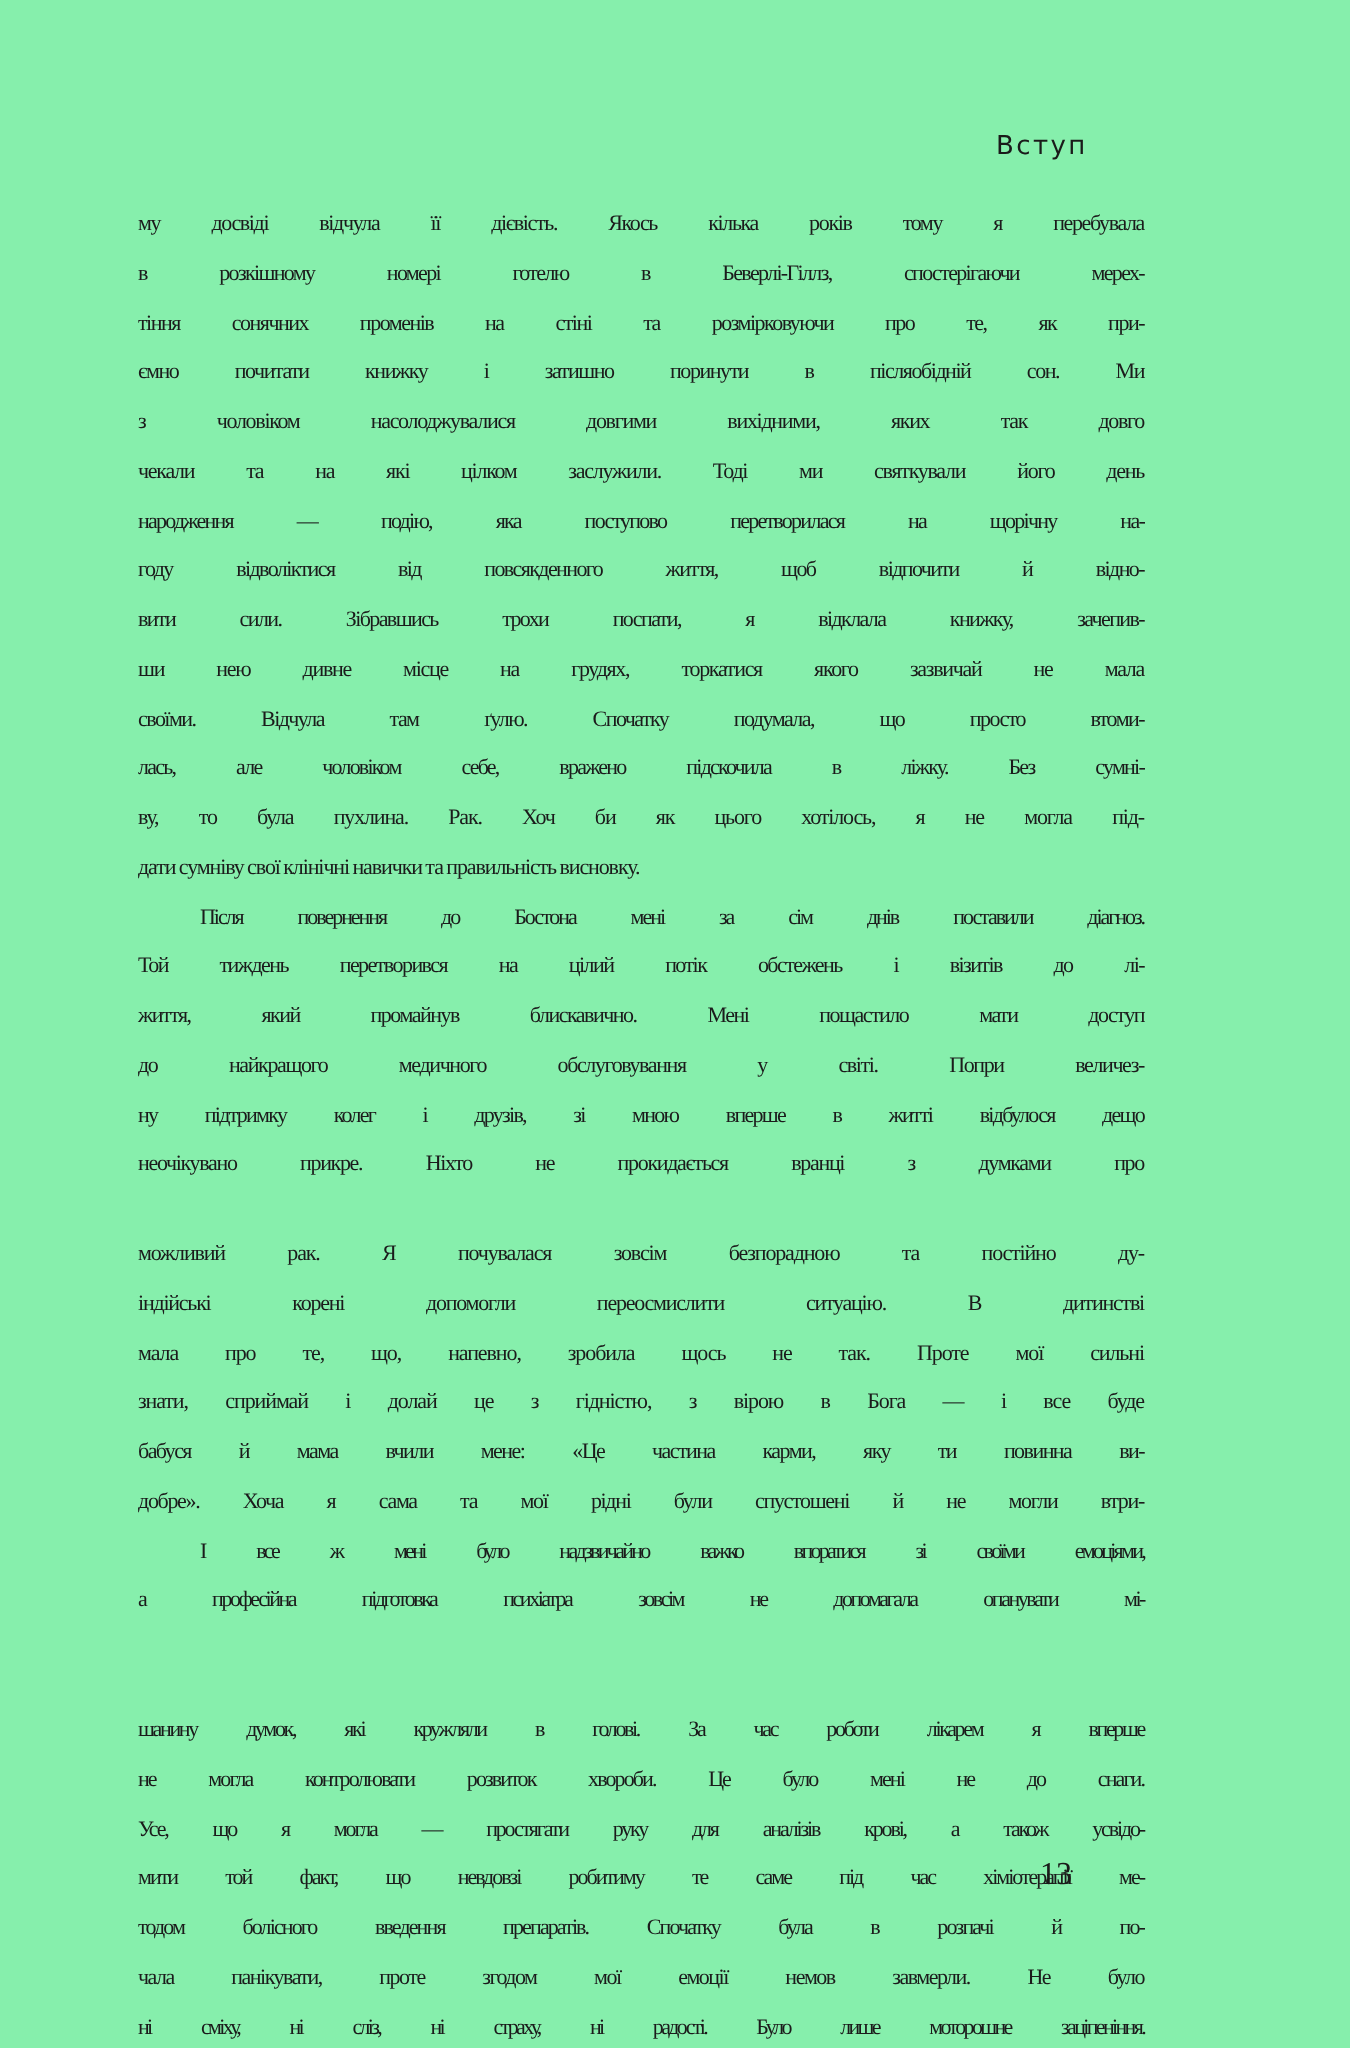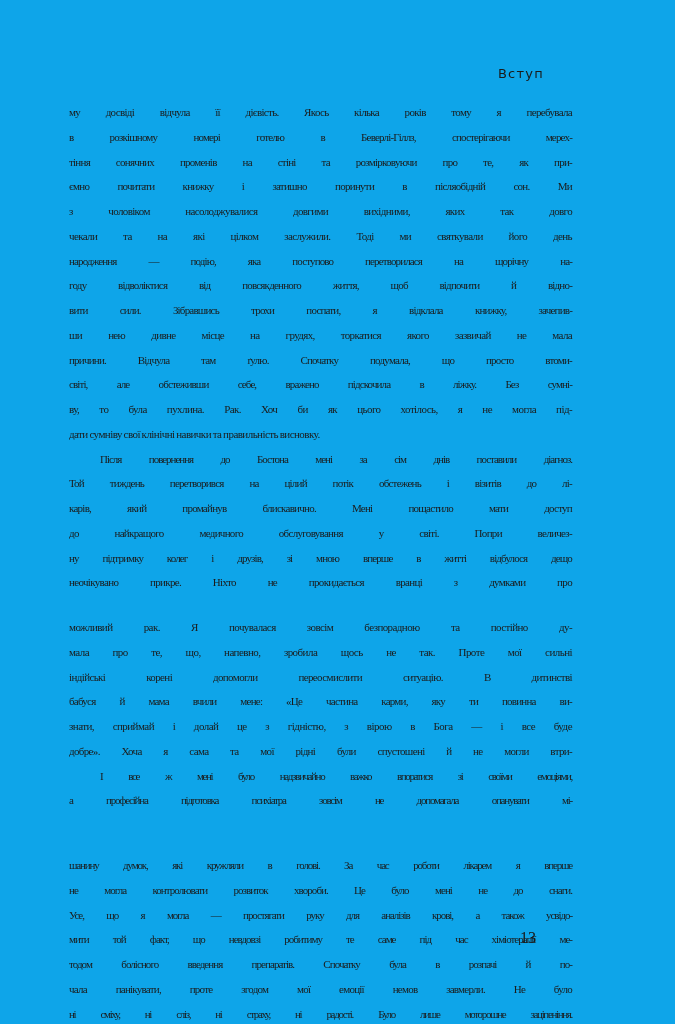--- a/index.html
+++ b/index.html
@@ -1,17 +1,17 @@
 <!DOCTYPE html>
 <html><head>
   <meta charset="utf-8">
   <style>
     html, body { margin: 0; padding: 0; background: #ffffff; }
     body { width: 675px; height: 1024px; position: relative; overflow: hidden; }
-    .page { position: absolute; left: 0; top: 0; width: 675px; height: 1024px; background: #0ea5e9; }
+    .page { position: absolute; left: 0; top: 0; width: 675px; height: 1024px; background: #86efac; }
     .running-head {
       position: absolute; left: 498px; top: 66px;
       font-family: "DejaVu Sans", sans-serif; font-size: 13px; letter-spacing: 1.2px;
       color: #1a1a1a;
     }
     .body-text {
       position: absolute; left: 69px; top: 100px; width: 503px;
       font-family: Liberation Serif, serif; font-size: 11px;
       color: #1b1b1b;
     }
@@ -39,38 +39,38 @@
       <span class="line" style="display: block; letter-spacing: -0.682px;">му досвіді відчула її дієвість. Якось кілька років тому я перебувала</span>
       <span class="line" style="display: block; letter-spacing: -0.831px;">в розкішному номері готелю в Беверлі-Гіллз, спостерігаючи мерех-</span>
       <span class="line" style="display: block; letter-spacing: -0.75px;">тіння сонячних променів на стіні та розмірковуючи про те, як при-</span>
       <span class="line" style="display: block; letter-spacing: -0.727px;">ємно почитати книжку і затишно поринути в післяобідній сон. Ми</span>
       <span class="line" style="display: block; letter-spacing: -0.648px;">з чоловіком насолоджувалися довгими вихідними, яких так довго</span>
       <span class="line" style="display: block; letter-spacing: -0.629px;">чекали та на які цілком заслужили. Тоді ми святкували його день</span>
       <span class="line" style="display: block; letter-spacing: -0.873px;">народження — подію, яка поступово перетворилася на щорічну на-</span>
       <span class="line" style="display: block; letter-spacing: -0.796px;">году відволіктися від повсякденного життя, щоб відпочити й відно-</span>
       <span class="line" style="display: block; letter-spacing: -0.8px;">вити сили. Зібравшись трохи поспати, я відклала книжку, зачепив-</span>
       <span class="line" style="display: block; letter-spacing: -0.647px;">ши нею дивне місце на грудях, торкатися якого зазвичай не мала</span>
-      <span class="line" style="display: block; letter-spacing: -0.776px;">причини. Відчула там ґулю. Спочатку подумала, що просто втоми-</span>
-      <span class="line" style="display: block; letter-spacing: -0.888px;">світі, але обстеживши себе, вражено підскочила в ліжку. Без сумні-</span>
+      <span class="line" style="display: block; letter-spacing: -0.776px;">своїми. Відчула там ґулю. Спочатку подумала, що просто втоми-</span>
+      <span class="line" style="display: block; letter-spacing: -0.888px;">лась, але чоловіком себе, вражено підскочила в ліжку. Без сумні-</span>
       <span class="line" style="display: block; letter-spacing: -0.58px;">ву, то була пухлина. Рак. Хоч би як цього хотілось, я не могла під-</span>
       <span class="line last" style="display: block; text-align-last: left;">дати сумніву свої клінічні навички та правильність висновку.</span>
     </div>
 
     <div class="paragraph">
       <span class="line indent" style="display: block; letter-spacing: -1.026px;">Після повернення до Бостона мені за сім днів поставили діагноз.</span>
       <span class="line" style="display: block; letter-spacing: -0.777px;">Той тиждень перетворився на цілий потік обстежень і візитів до лі-</span>
-      <span class="line" style="display: block; letter-spacing: -0.747px;">карів, який промайнув блискавично. Мені пощастило мати доступ</span>
+      <span class="line" style="display: block; letter-spacing: -0.747px;">життя, який промайнув блискавично. Мені пощастило мати доступ</span>
       <span class="line" style="display: block; letter-spacing: -0.695px;">до найкращого медичного обслуговування у світі. Попри величез-</span>
       <span class="line" style="display: block; letter-spacing: -0.868px;">ну підтримку колег і друзів, зі мною вперше в житті відбулося дещо</span>
       <span class="line" style="display: block; letter-spacing: -0.663px;">неочікувано прикре. Ніхто не прокидається вранці з думками про</span>
       <span class="line" style="display: block; letter-spacing: -0.583px; margin-top: 20px;">можливий рак. Я почувалася зовсім безпорадною та постійно ду-</span>
+      <span class="line" style="display: block; letter-spacing: -0.615px;">індійські корені допомогли переосмислити ситуацію. В дитинстві</span>
       <span class="line" style="display: block;">мала про те, що, напевно, зробила щось не так. Проте мої сильні</span>
-      <span class="line" style="display: block; letter-spacing: -0.615px;">індійські корені допомогли переосмислити ситуацію. В дитинстві</span>
+      <span class="line" style="display: block;">знати, сприймай і долай це з гідністю, з вірою в Бога — і все буде</span>
       <span class="line" style="display: block; letter-spacing: -0.772px;">бабуся й мама вчили мене: «Це частина карми, яку ти повинна ви-</span>
-      <span class="line" style="display: block;">знати, сприймай і долай це з гідністю, з вірою в Бога — і все буде</span>
       <span class="line" style="display: block; letter-spacing: -0.658px;">добре». Хоча я сама та мої рідні були спустошені й не могли втри-</span>
     </div>
 
     <div class="paragraph">
       <span class="line indent" style="display: block; letter-spacing: -1.365px;">І все ж мені було надзвичайно важко впоратися зі своїми емоціями,</span>
       <span class="line" style="display: block; letter-spacing: -1.226px;">а професійна підготовка психіатра зовсім не допомагала опанувати мі-</span>
       <span class="line" style="display: block; letter-spacing: -1.177px; margin-top: 40px;">шанину думок, які кружляли в голові. За час роботи лікарем я вперше</span>
       <span class="line" style="display: block; letter-spacing: -0.95px;">не могла контролювати розвиток хвороби. Це було мені не до снаги.</span>
       <span class="line" style="display: block; letter-spacing: -1.072px;">Усе, що я могла — простягати руку для аналізів крові, а також усвідо-</span>
       <span class="line" style="display: block; letter-spacing: -1.006px;">мити той факт, що невдовзі робитиму те саме під час хіміотерапії ме-</span>

